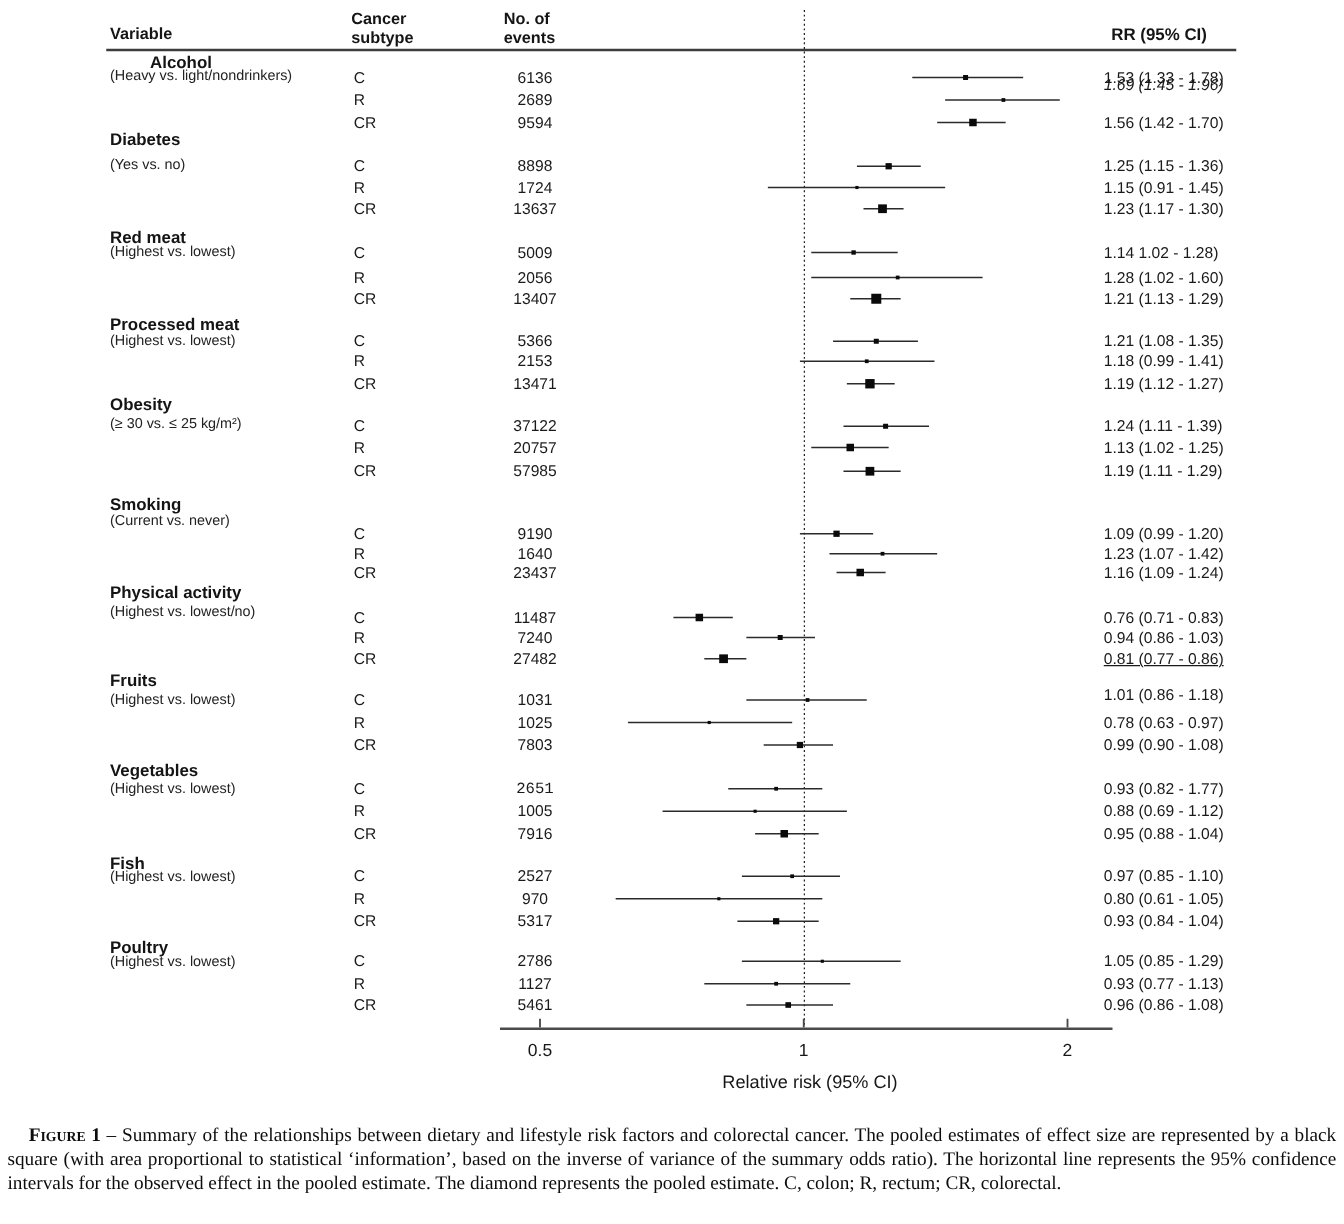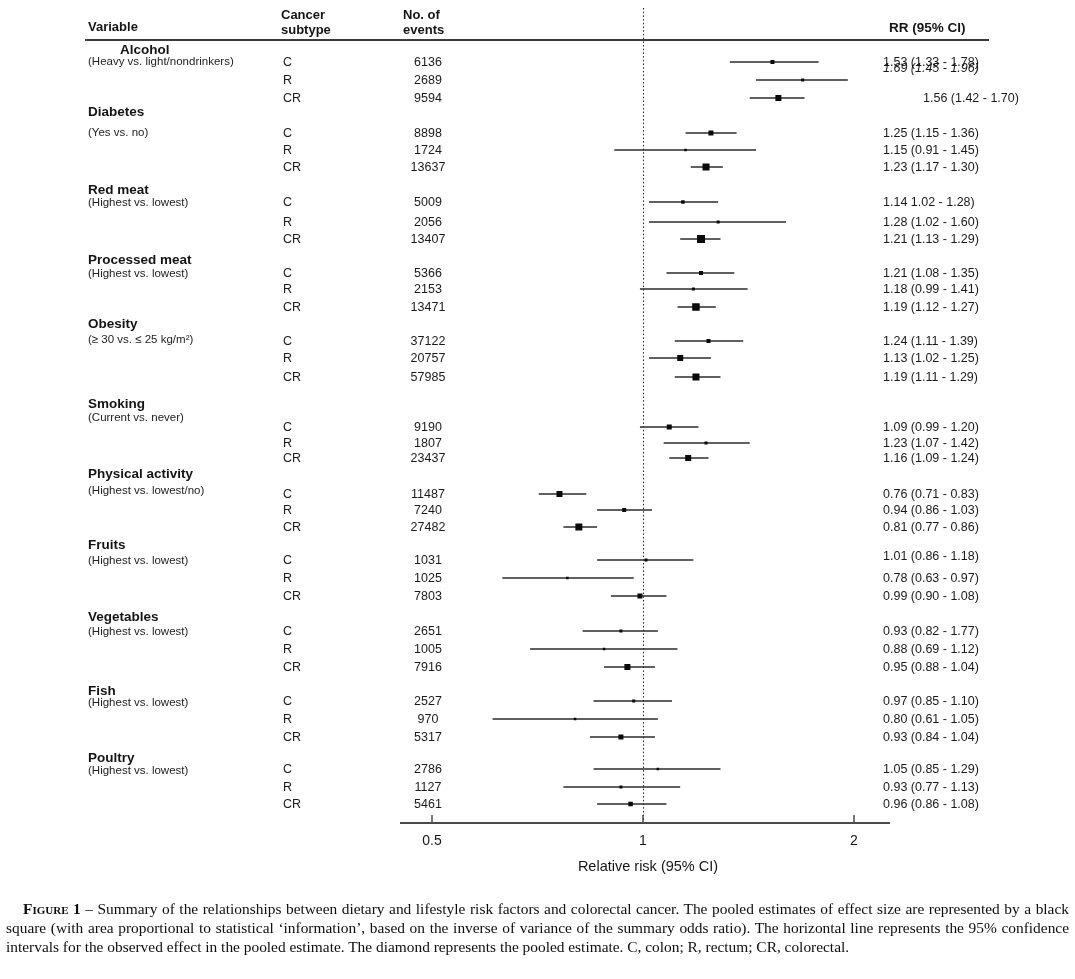--- a/index.html
+++ b/index.html
@@ -125,21 +125,21 @@
       <div class="grp-label" style="top: 42px; margin-left: 32px;">Alcohol</div>
       <div class="grp-sub" style="top: 55px;">(Heavy vs. light/nondrinkers)</div>
       <div class="rt subtype" style="top: 54px;">C</div>
       <div class="rt events" style="top: 54px;">6136</div>
       <div class="rt rr" style="top: 54px;">1.53 (1.33 - 1.78)</div>
       <div class="rt subtype" style="top: 72px;">R</div>
       <div class="rt events" style="top: 72px;">2689</div>
       <div class="rt rr" style="top: 60px; font-style: italic;">1.69 (1.45 - 1.96)</div>
       <div class="rt subtype" style="top: 90px;">CR</div>
       <div class="rt events" style="top: 90px;">9594</div>
-      <div class="rt rr" style="top: 90px; margin-left: 40px;">1.56 (1.42 - 1.70)</div>
+      <div class="rt rr" style="top: 90px;">1.56 (1.42 - 1.70)</div>
       <div class="grp-label" style="top: 104px;">Diabetes</div>
       <div class="grp-sub" style="top: 126px;">(Yes vs. no)</div>
       <div class="rt subtype" style="top: 125px;">C</div>
       <div class="rt events" style="top: 125px;">8898</div>
       <div class="rt rr" style="top: 125px; text-align: center;">1.25 (1.15 - 1.36)</div>
       <div class="rt subtype" style="top: 142px;">R</div>
       <div class="rt events" style="top: 142px;">1724</div>
       <div class="rt rr" style="top: 142px;">1.15 (0.91 - 1.45)</div>
       <div class="rt subtype" style="top: 159px;">CR</div>
       <div class="rt events" style="top: 159px;">13637</div>
@@ -176,51 +176,51 @@
       <div class="rt rr" style="top: 350px;">1.13 (1.02 - 1.25)</div>
       <div class="rt subtype" style="top: 369px;">CR</div>
       <div class="rt events" style="top: 369px;">57985</div>
       <div class="rt rr" style="top: 369px;">1.19 (1.11 - 1.29)</div>
       <div class="grp-label" style="top: 396px;">Smoking</div>
       <div class="grp-sub" style="top: 411px;">(Current vs. never)</div>
       <div class="rt subtype" style="top: 419px;">C</div>
       <div class="rt events" style="top: 419px;">9190</div>
       <div class="rt rr" style="top: 419px;">1.09 (0.99 - 1.20)</div>
       <div class="rt subtype" style="top: 435px;">R</div>
-      <div class="rt events" style="top: 435px;">1807</div>
+      <div class="rt events" style="top: 435px;">1640</div>
       <div class="rt rr" style="top: 435px;">1.23 (1.07 - 1.42)</div>
       <div class="rt subtype" style="top: 450px;">CR</div>
       <div class="rt events" style="top: 450px;">23437</div>
       <div class="rt rr" style="top: 450px;">1.16 (1.09 - 1.24)</div>
       <div class="grp-label" style="top: 466px;">Physical activity</div>
       <div class="grp-sub" style="top: 484px;">(Highest vs. lowest/no)</div>
       <div class="rt subtype" style="top: 486px;">C</div>
       <div class="rt events" style="top: 486px;">11487</div>
       <div class="rt rr" style="top: 486px;">0.76 (0.71 - 0.83)</div>
       <div class="rt subtype" style="top: 502px;">R</div>
       <div class="rt events" style="top: 502px;">7240</div>
       <div class="rt rr" style="top: 502px;">0.94 (0.86 - 1.03)</div>
       <div class="rt subtype" style="top: 519px;">CR</div>
       <div class="rt events" style="top: 519px;">27482</div>
-      <div class="rt rr" style="top: 519px;">0.81 (0.77 - 0.86)</div>
+      <div class="rt rr" style="top: 519px; text-decoration: underline;">0.81 (0.77 - 0.86)</div>
       <div class="grp-label" style="top: 537px;">Fruits</div>
       <div class="grp-sub" style="top: 554px;">(Highest vs. lowest)</div>
       <div class="rt subtype" style="top: 552px;">C</div>
       <div class="rt events" style="top: 552px;">1031</div>
       <div class="rt rr" style="top: 548px;">1.01 (0.86 - 1.18)</div>
       <div class="rt subtype" style="top: 570px;">R</div>
       <div class="rt events" style="top: 570px;">1025</div>
       <div class="rt rr" style="top: 570px;">0.78 (0.63 - 0.97)</div>
       <div class="rt subtype" style="top: 588px;">CR</div>
       <div class="rt events" style="top: 588px;">7803</div>
       <div class="rt rr" style="top: 588px;">0.99 (0.90 - 1.08)</div>
       <div class="grp-label" style="top: 609px;">Vegetables</div>
       <div class="grp-sub" style="top: 625px;">(Highest vs. lowest)</div>
       <div class="rt subtype" style="top: 623px;">C</div>
-      <div class="rt events" style="top: 623px;">2651</div>
+      <div class="rt events" style="top: 623px; font-family: Liberation Mono, monospace;">2651</div>
       <div class="rt rr" style="top: 623px;">0.93 (0.82 - 1.77)</div>
       <div class="rt subtype" style="top: 641px;">R</div>
       <div class="rt events" style="top: 641px;">1005</div>
       <div class="rt rr" style="top: 641px;">0.88 (0.69 - 1.12)</div>
       <div class="rt subtype" style="top: 659px;">CR</div>
       <div class="rt events" style="top: 659px;">7916</div>
       <div class="rt rr" style="top: 659px;">0.95 (0.88 - 1.04)</div>
       <div class="grp-label" style="top: 683px;">Fish</div>
       <div class="grp-sub" style="top: 696px;">(Highest vs. lowest)</div>
       <div class="rt subtype" style="top: 693px;">C</div>

